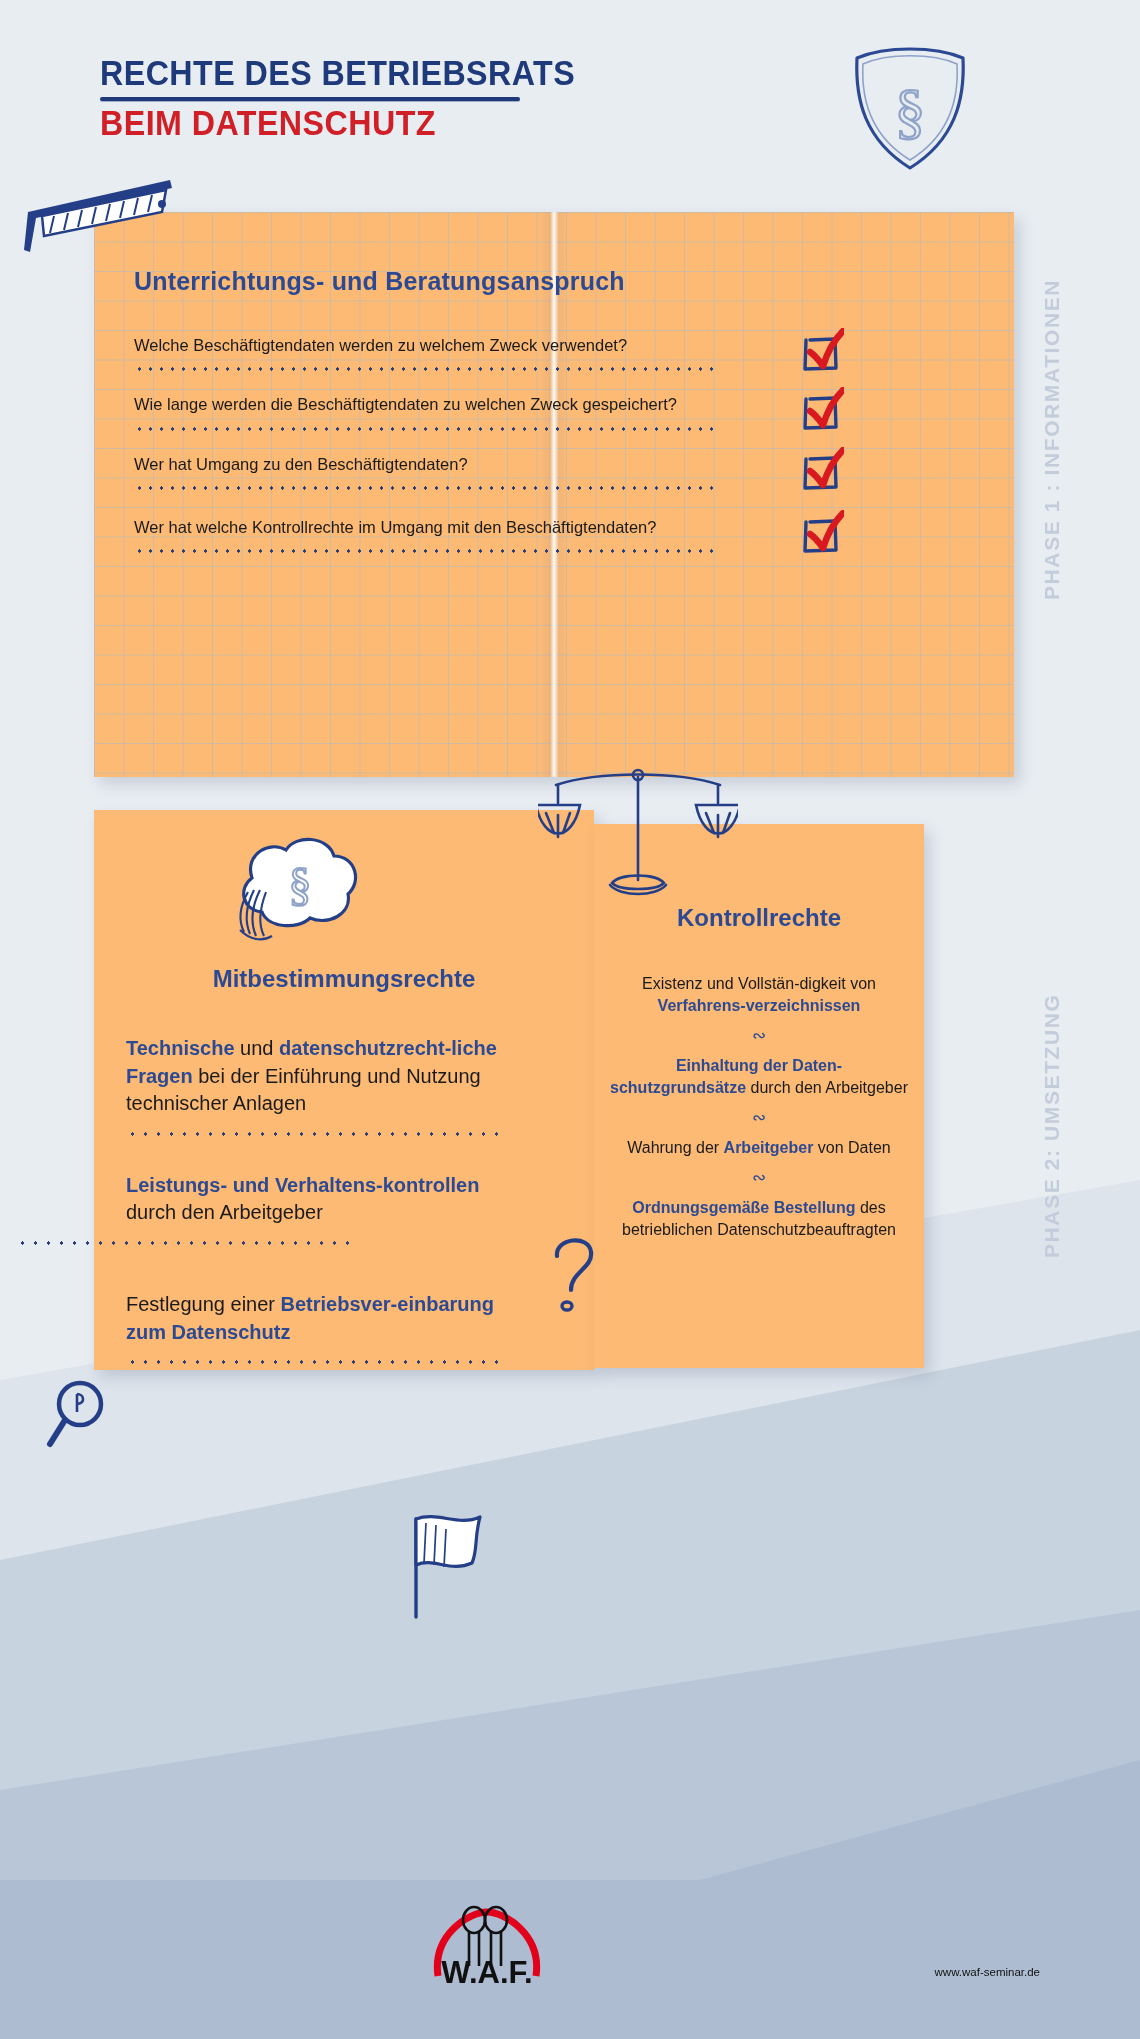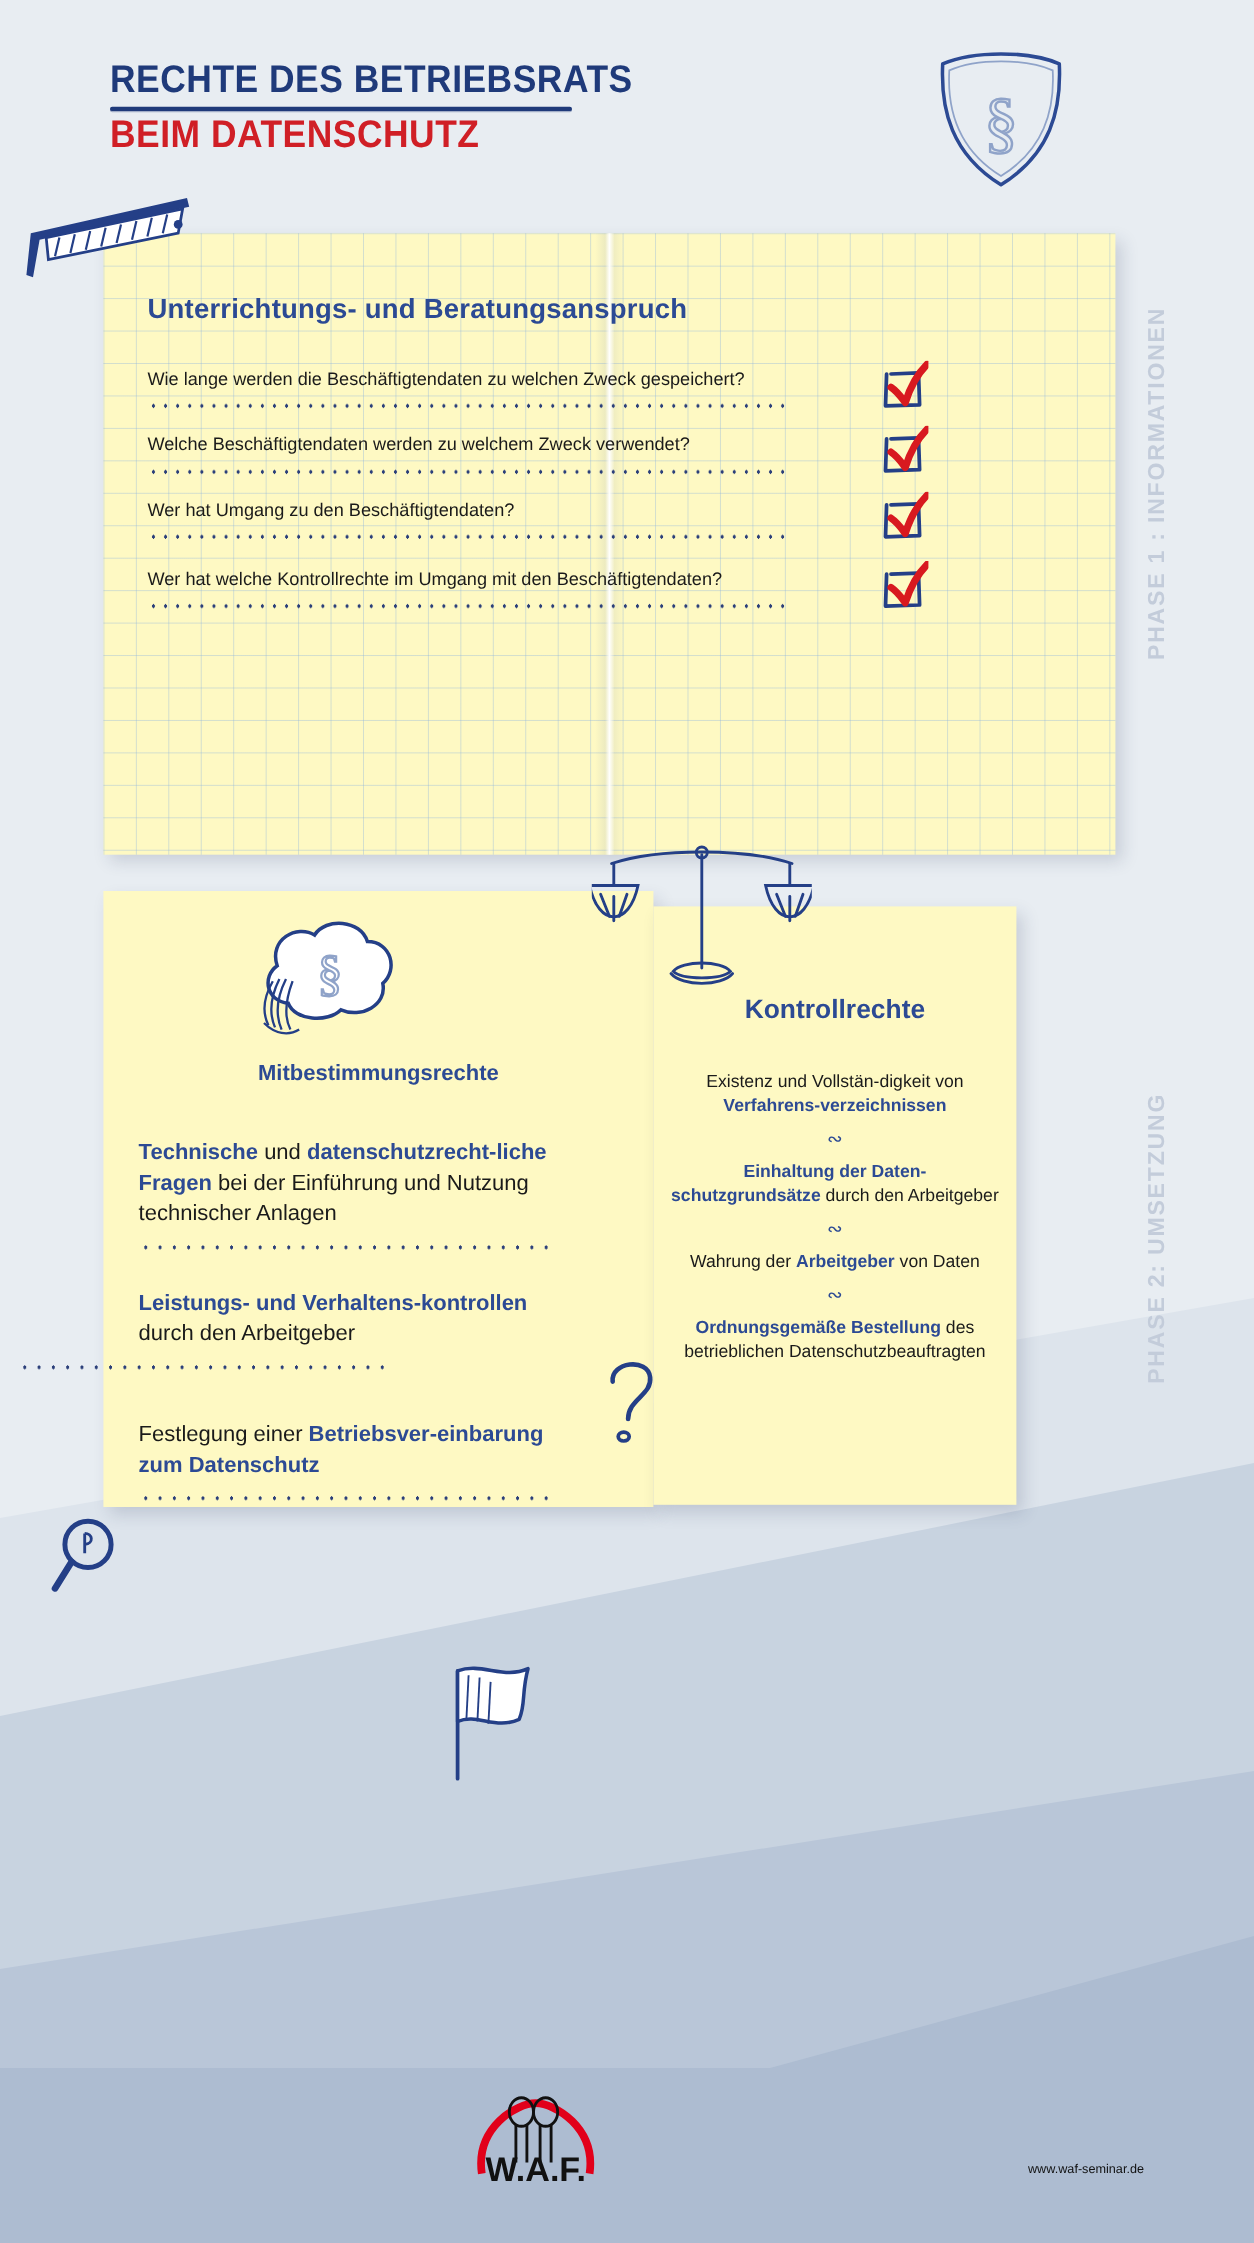--- a/index.html
+++ b/index.html
@@ -41,21 +41,21 @@
     transform-origin:left top;
     transform:rotate(-90deg);
     white-space:nowrap;
     font-size:21px;
   }
   #vlabel1 { left:1040px; top:600px; }
   #vlabel2 { left:1040px; top:1258px; }
 
   
   .card {
-    position:absolute; background:#fef9c3; z-index:3;
+    position:absolute; background:#fdba74; z-index:3;
     box-shadow:6px 7px 14px rgba(40,55,90,.17);
   }
   #card-phase1 { left:94px; top:212px; width:920px; height:565px; }
   #card-mitbest { left:94px; top:810px; width:500px; height:560px; }
   #card-kontroll { left:594px; top:824px; width:330px; height:544px; }
 
   
   .gridpaper {
     position:absolute; inset:0;
     background-image:
@@ -89,21 +89,21 @@
   .ck-dots {
     height:4px; margin-top:11px; width:580px;
     background-image:radial-gradient(circle, #2b3f7a 1.6px, transparent 1.7px);
     background-size:11px 4px; background-repeat:repeat-x;
   }
   .ck-box { position:absolute; right:130px; top:-6px; }
 
   
   .mb-head {
     position:absolute; left:0; right:0; top:155px; text-align:center;
-    font-size:20px; font-weight:bold; color:#2c4a94;
+    font-size:24px; font-weight:bold; color:#2c4a94;
   }
   .mb-list { position:absolute; left:32px; top:225px; width:400px; }
   .mb-item { font-size:20px; line-height:1.38; color:#1a1a1a; }
   .mb-item b { color:#2c4a94; font-weight:bold; }
   .mb-dots {
     height:4px; margin:14px 0 28px 0;
     background-image:radial-gradient(circle, #2b3f7a 1.6px, transparent 1.7px);
     background-size:13px 4px; background-repeat:repeat-x;
   }
   #mb-dots-1 { width:378px; }
@@ -162,29 +162,29 @@
 <div class="vlabel" id="vlabel2">PHASE 2: UMSETZUNG</div>
 
 <div class="card" id="card-phase1">
   <div class="gridpaper"></div>
   <div class="spine"></div>
 
   <div class="p1-head">Unterrichtungs- und Beratungsanspruch</div>
 
   <div class="checklist" id="checklist">
       <div class="ck-row" style="margin-bottom: 22px;">
-        <div class="ck-text">Wie lange werden die Beschäftigtendaten zu welchen Zweck gespeichert?</div>
+        <div class="ck-text">Welche Beschäftigtendaten werden zu welchem Zweck verwendet?</div>
         <div class="ck-dots"></div>
         <div class="ck-box"><svg width="46" height="46" viewBox="0 0 46 46">
             <path d="M8 12 L7 41 L38 40 L37 11 L12 12" fill="none" stroke="#243f87" stroke-width="3.4" stroke-linejoin="round" stroke-linecap="round"></path>
             <path d="M12 24 C18 28, 22 34, 25 38 C30 22, 38 10, 45 3" fill="none" stroke="#d8191f" stroke-width="6.5" stroke-linecap="round" stroke-linejoin="round"></path>
           </svg></div>
       </div>
       <div class="ck-row" style="margin-bottom: 22px;">
-        <div class="ck-text">Welche Beschäftigtendaten werden zu welchem Zweck verwendet?</div>
+        <div class="ck-text">Wie lange werden die Beschäftigtendaten zu welchen Zweck gespeichert?</div>
         <div class="ck-dots"></div>
         <div class="ck-box"><svg width="46" height="46" viewBox="0 0 46 46">
             <path d="M8 12 L7 41 L38 40 L37 11 L12 12" fill="none" stroke="#243f87" stroke-width="3.4" stroke-linejoin="round" stroke-linecap="round"></path>
             <path d="M12 24 C18 28, 22 34, 25 38 C30 22, 38 10, 45 3" fill="none" stroke="#d8191f" stroke-width="6.5" stroke-linecap="round" stroke-linejoin="round"></path>
           </svg></div>
       </div>
       <div class="ck-row" style="margin-bottom: 26px;">
         <div class="ck-text" style="width: 560px;">Wer hat Umgang zu den Beschäftigtendaten?</div>
         <div class="ck-dots"></div>
         <div class="ck-box"><svg width="46" height="46" viewBox="0 0 46 46">

